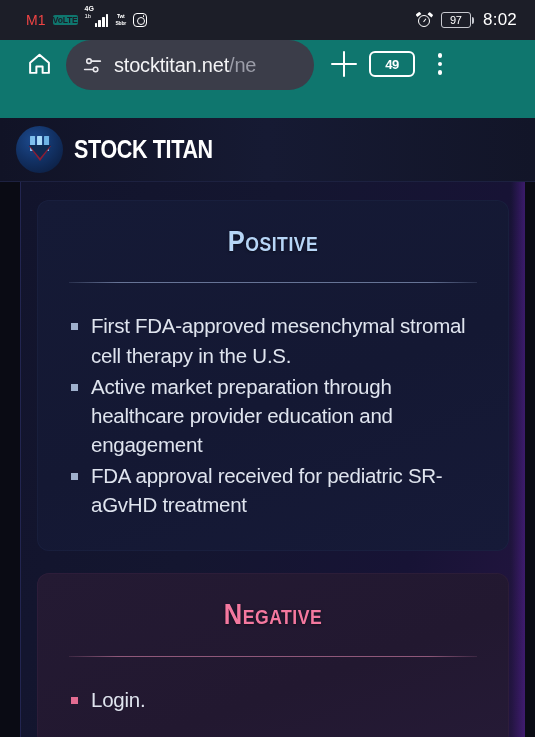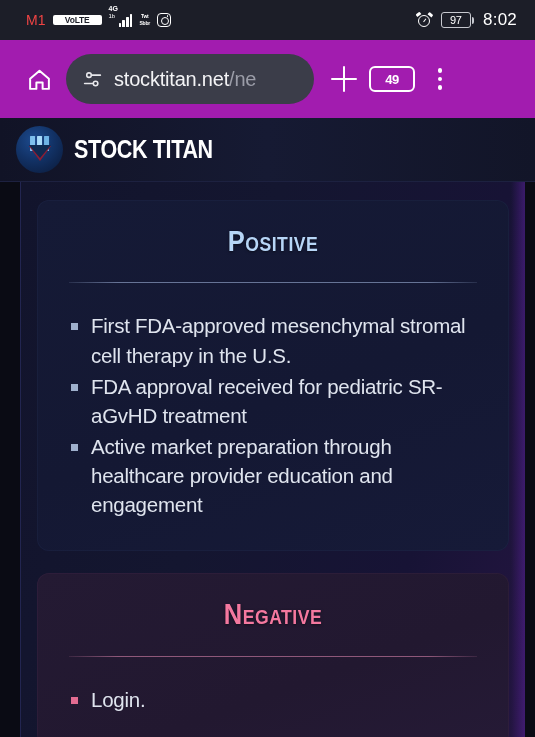--- a/index.html
+++ b/index.html
@@ -23,26 +23,26 @@
     color: #ffffff;
   }
   .status-left { display: flex; align-items: center; gap: 7px; }
   .carrier {
     font-size: 14px;
     font-weight: 400;
     letter-spacing: .2px;
     color: #ef4444;
   }
   .volte-badge {
-    background: #ffffff;
+    background: #0f766e;
     color: #1c1e28;
     font-size: 8.5px;
     font-weight: bold;
     border-radius: 2px;
-    padding: 1px 12px;
+    padding: 1px 0;
     line-height: 1;
     letter-spacing: -.2px;
   }
   .signal-wrap {
     display: flex;
     align-items: flex-end;
     gap: 1px;
     position: relative;
     padding-left: 1px;
   }
@@ -129,23 +129,23 @@
   }
   .battery-tip {
     width: 2.4px; height: 7px; background: #c6c8cf;
     border-radius: 0 2px 2px 0; margin-left: 1px;
   }
   .clock { font-size: 17px; color: #ffffff; letter-spacing: .2px; }
 
   
   .browser-bar {
     height: 78px;
-    background: #a21caf;
+    background: #0f766e;
     display: flex;
-    align-items: center;
+    align-items: flex-start;
     padding: 0 14px 0 16px;
     gap: 0;
   }
   .home-btn {
     width: 46px; height: 46px;
     display: flex; align-items: center; justify-content: center;
     flex: 0 0 auto;
   }
   .home-icon { width: 25px; height: 25px; }
 
@@ -439,22 +439,22 @@
 </div>
 
 <div class="page">
   <div class="page-inner">
 
     <div class="card card-positive">
       <div class="card-title title-positive">Positive</div>
       <div class="divider divider-positive"></div>
       <ul class="bullets bullets-positive">
         <li>First FDA-approved mesenchymal stromal cell therapy in the U.S.</li>
+        <li>Active market preparation through healthcare provider education and engagement</li>
         <li>FDA approval received for pediatric SR-aGvHD treatment</li>
-        <li>Active market preparation through healthcare provider education and engagement</li>
       </ul>
     </div>
 
     <div class="card card-negative">
       <div class="card-title title-negative">Negative</div>
       <div class="divider divider-negative"></div>
       <ul class="bullets bullets-negative">
         <li>Login.</li>
       </ul>
     </div>

